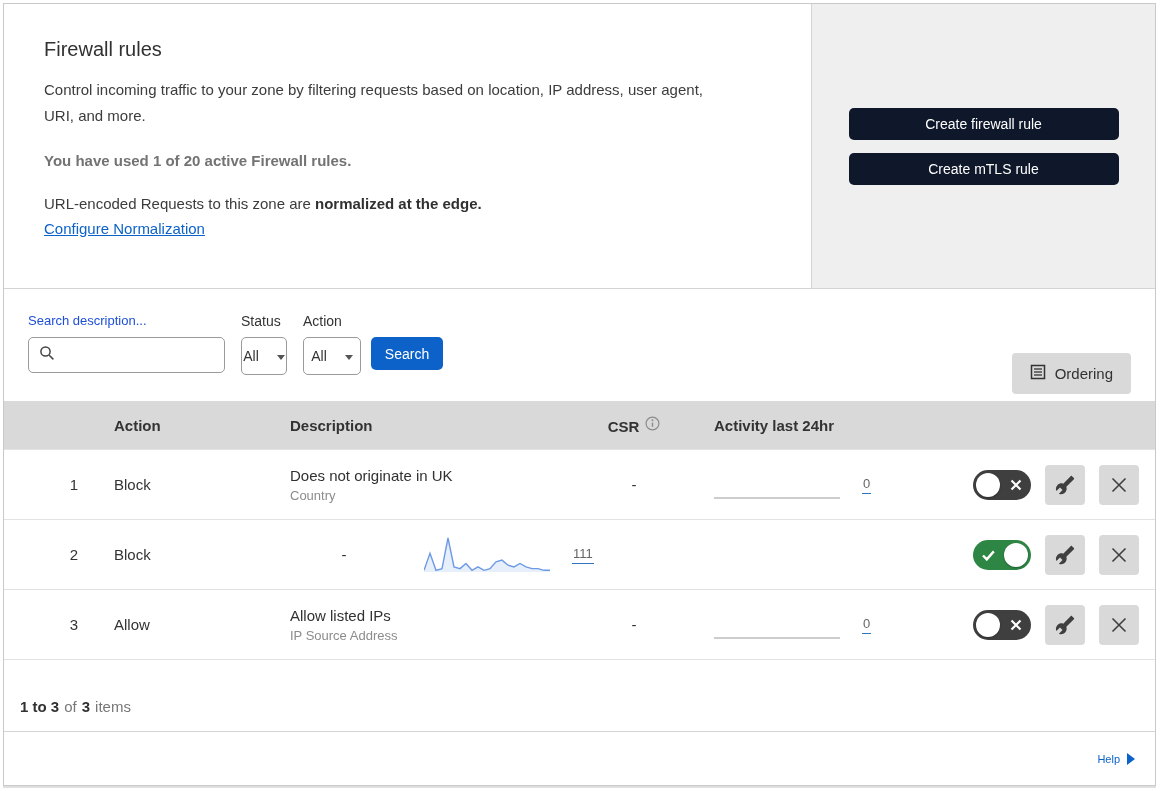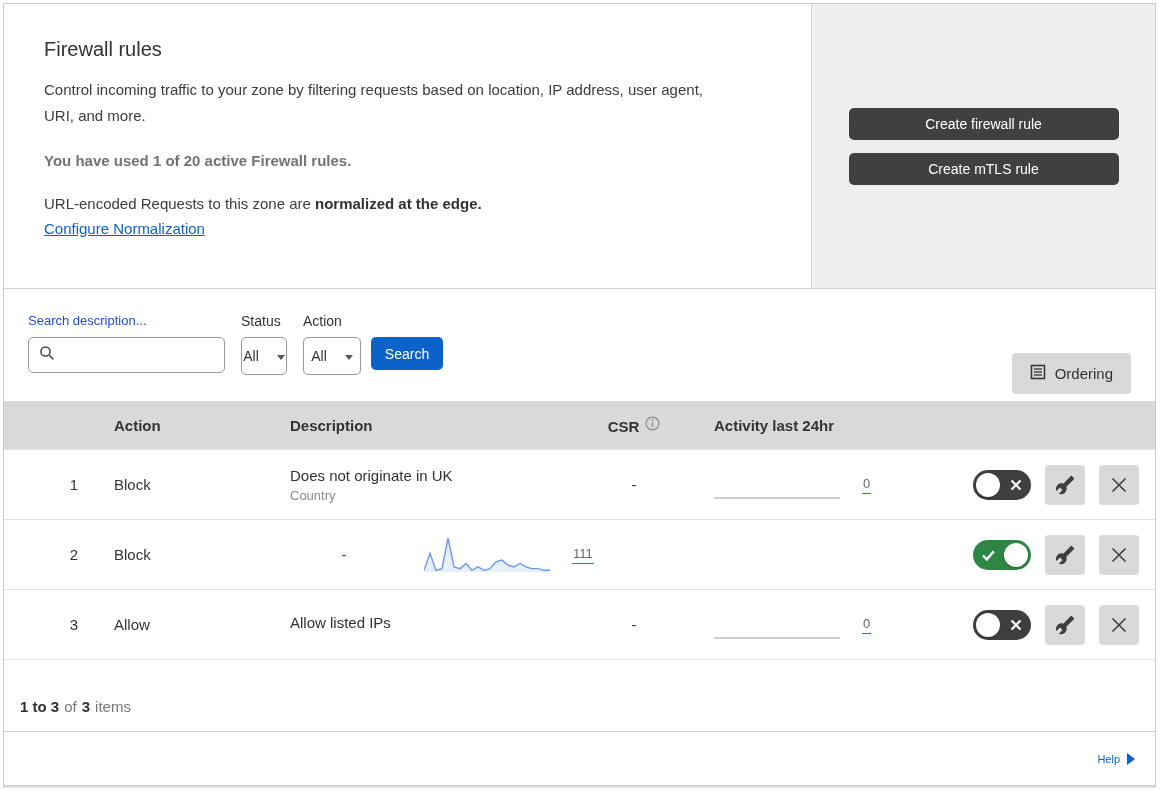--- a/index.html
+++ b/index.html
@@ -13,21 +13,21 @@
                 padding:34px 40px 0 40px; }
   .intro-title { font-size:20px; font-weight:400; color:#313131; margin-bottom:16px; }
   .intro-desc  { font-size:15px; line-height:1.75; color:#3c3c3c; max-width:690px; margin-bottom:22px; }
   .intro-usage { font-size:15px; font-weight:700; color:#737373; margin-bottom:26px; }
   .intro-norm  { font-size:15px; color:#3c3c3c; margin-bottom:8px; }
   .intro-norm b { font-weight:700; color:#313131; }
   .intro-link  { font-size:15px; color:#0c62c8; text-decoration:underline; cursor:pointer; display:inline-block; }
 
   .cta-panel { flex:1; background:#efefef; border-bottom:1px solid #d4d4d4;
                display:flex; flex-direction:column; align-items:center; padding-top:104px; gap:13px; }
-  .btn-primary { width:270px; height:32px; background:#404040; color:#fff; border:none; border-radius:5px;
+  .btn-primary { width:270px; height:32px; background:#0f172a; color:#fff; border:none; border-radius:5px;
                  font-size:14px; font-family:inherit; cursor:pointer; }
 
   
   .filter-bar { height:112px; flex:0 0 auto; position:relative; padding:24px 24px 0 24px; display:flex; align-items:flex-start; }
   .fgroup { display:flex; flex-direction:column; }
   .fgroup + .fgroup { margin-left:16px; }
   .flabel { font-size:13px; color:#1d4ed8; margin-bottom:9px; }
   .flabel-lg { font-size:14px; color:#333; margin-bottom:8px; }
   .search-box { width:197px; height:36px; border:1px solid #9a9a9a; border-radius:5px; background:#fff;
                 display:flex; align-items:center; padding-left:10px; cursor:text; }
@@ -218,20 +218,21 @@
           </svg>
       </button>
     </div>
   </div>
 
   <div class="t-row">
     <div class="col-num">3</div>
     <div class="col-action">Allow</div>
     <div class="col-desc">
       <div class="desc-main">Allow listed IPs</div>
+      <div class="desc-sub">IP Source Address</div>
     </div>
     <div class="col-csr">-</div>
     <div class="col-act">
       <svg class="spark-wrap" viewBox="0 0 126 42">
           <line x1="0" x2="126" y1="34" y2="34" stroke="#9b9b9b" stroke-width="1.2"></line>
         </svg>
       <a class="count-link">0</a>
     </div>
     <div class="col-ctrl">
       <div class="toggle off">

